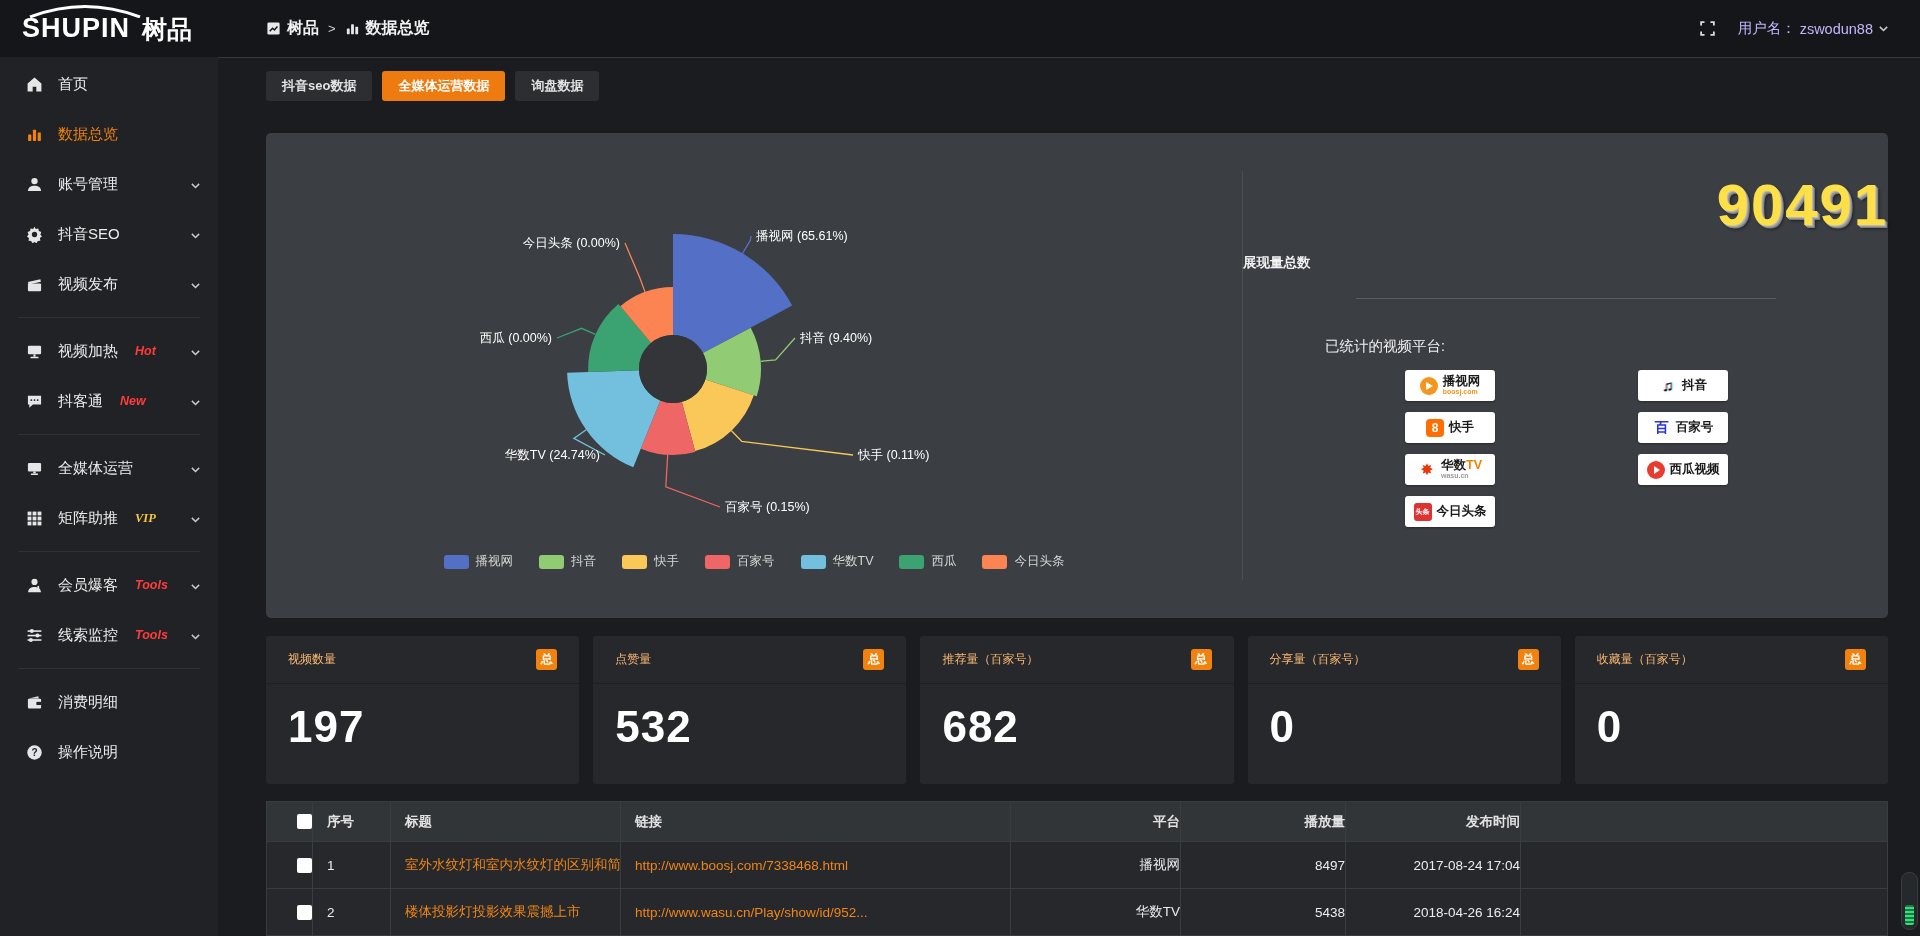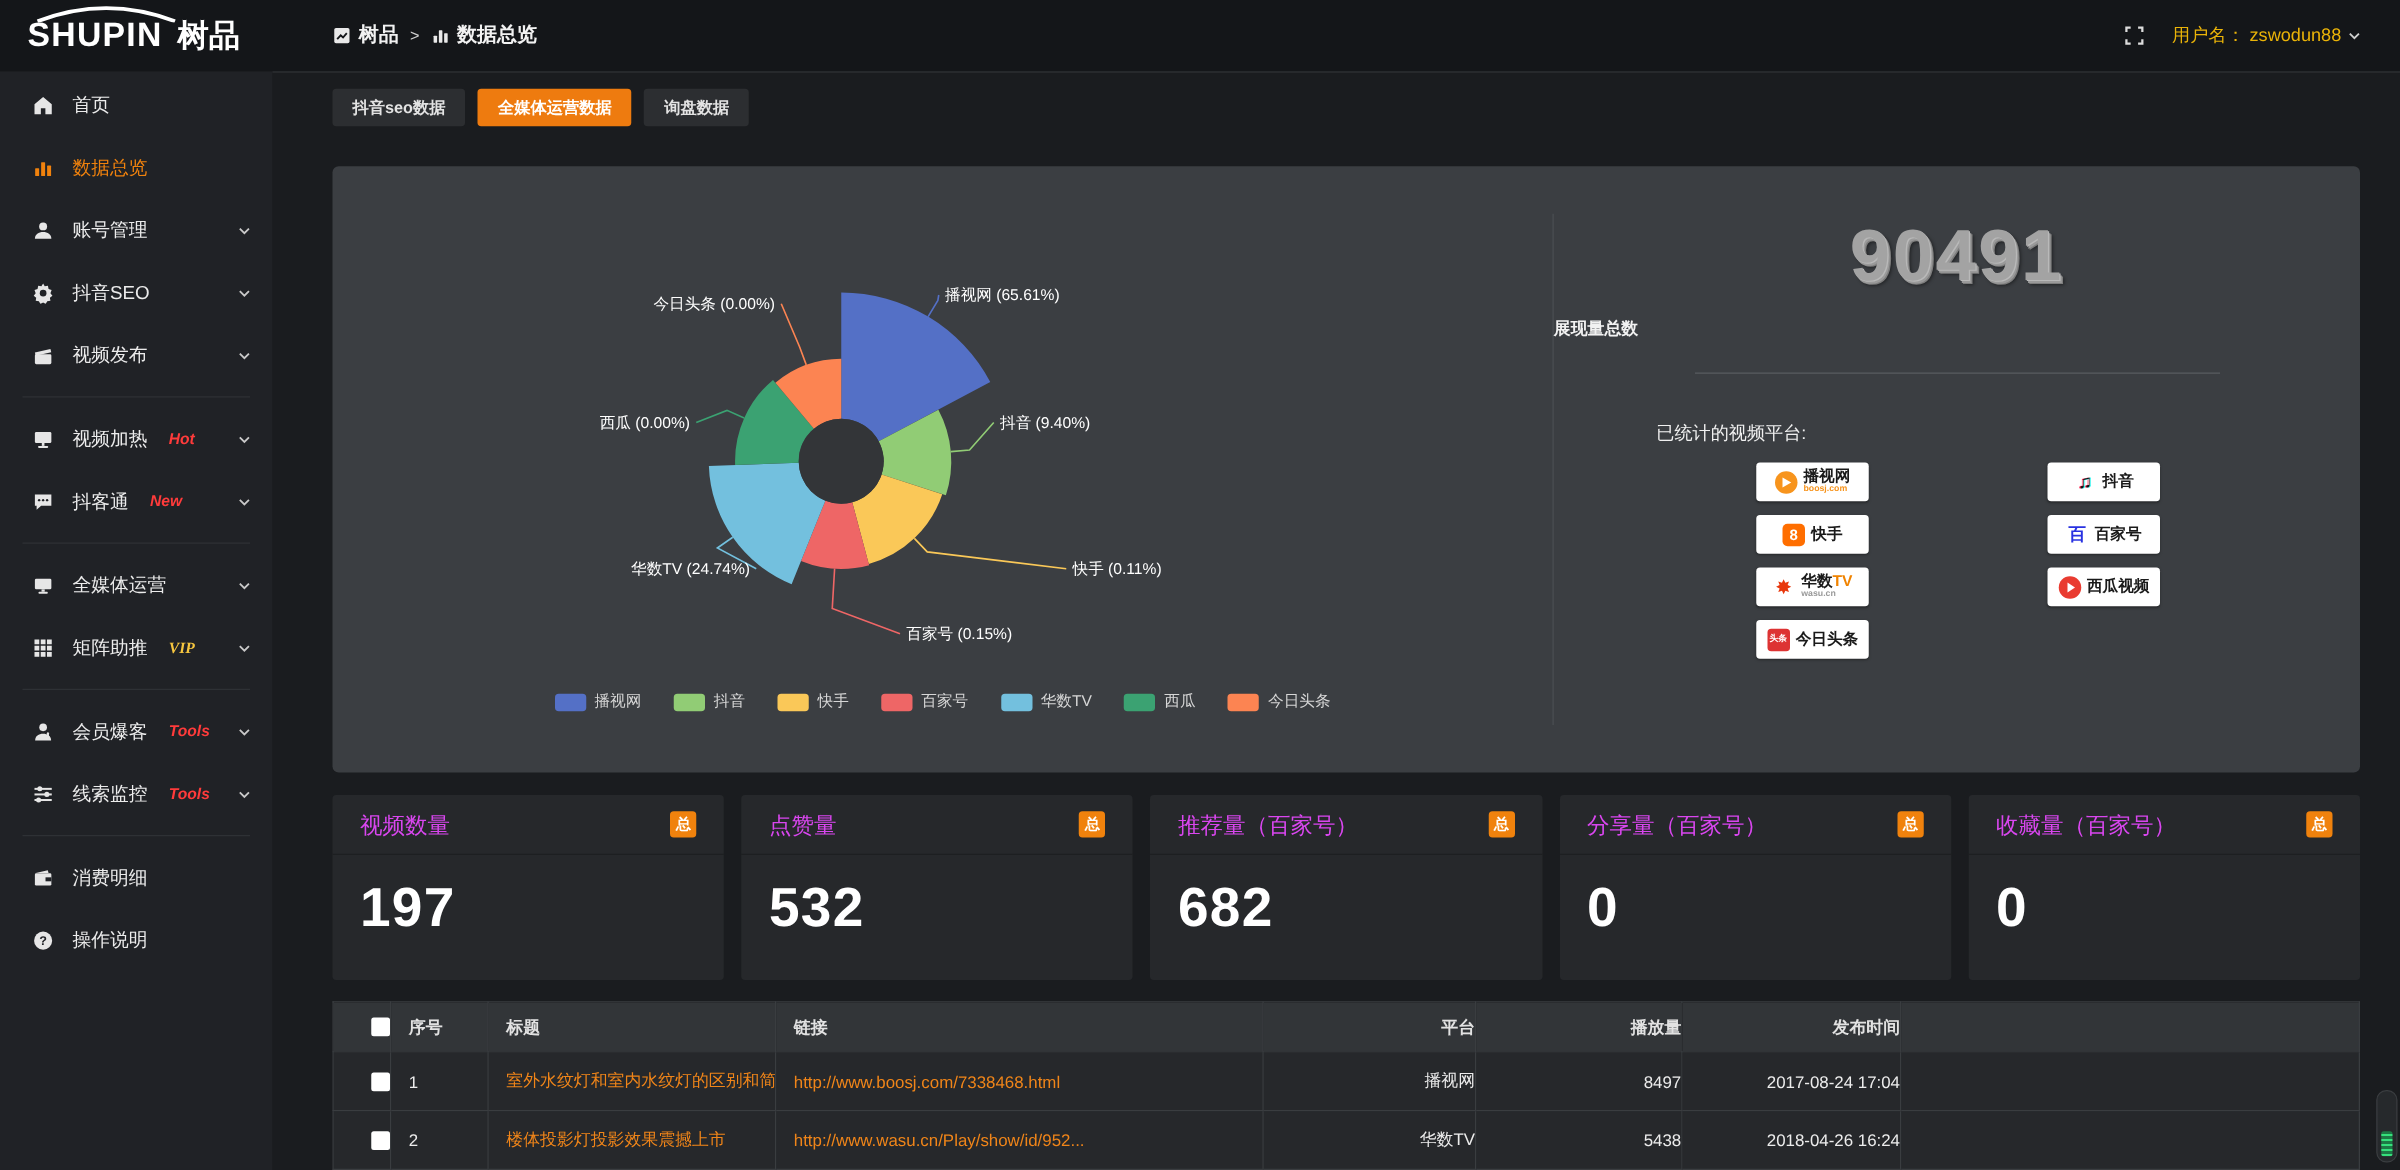--- a/index.html
+++ b/index.html
@@ -14,21 +14,21 @@
   .logo-cn { color:#fff; font-size:25px; font-weight:800; line-height:1; }
   .crumbs { margin-left:48px; display:flex; align-items:center; gap:9px; color:#f2f2f2;
     font-size:16px; font-weight:700; }
   .crumb { display:flex; align-items:center; gap:6px; cursor:pointer; }
   .crumb .ic { width:15px; height:15px; display:inline-block; color:#e9e9e9; }
   .crumb .ic svg { width:100%; height:100%; }
   .crumb-sep { color:#cfcfcf; font-size:13px; font-weight:400; }
   .topbar-right { margin-left:auto; display:flex; align-items:center; gap:22px; padding-right:30px; }
   .fs-btn { width:17px; height:17px; cursor:pointer; }
   .fs-btn svg { width:100%; height:100%; }
-  .user { display:flex; align-items:center; gap:4px; color:#eab308; font-size:14.5px; cursor:pointer; }
+  .user { display:flex; align-items:center; gap:4px; color:#c4b5fd; font-size:14.5px; cursor:pointer; }
   .user .chev { width:13px; height:13px; color:#cfcfcf; }
   .user .chev svg { width:100%; height:100%; }
   .main-topline { position:absolute; top:57px; left:218px; right:0; height:1px; background:#34373b; z-index:5; }
   
   .sidebar { position:absolute; top:57px; left:0; width:218px; bottom:0; background:#202226; padding-top:2px; }
   .side-item { height:50px; display:flex; align-items:center; padding:0 16px 0 26px; gap:15px;
     color:#ececec; font-size:15px; cursor:pointer; }
   .side-item .ic { width:17px; height:17px; flex:none; color:#e6e6e6; }
   .side-item .ic svg { width:100%; height:100%; }
   .side-item.active, .side-item.active .ic { color:#f0820d; }
@@ -49,41 +49,41 @@
   .panel { margin-top:32px; height:485px; background:#3b3e42; border-radius:5px; display:flex; }
   .chart-left { flex:1; position:relative; }
   .chart-left svg.pie { position:absolute; top:0; left:0; }
   .legend { position:absolute; left:0; right:0; bottom:48px; display:flex; justify-content:center;
     gap:26px; align-items:center; }
   .legend-item { display:flex; align-items:center; gap:7px; cursor:pointer; }
   .legend-swatch { width:25px; height:14px; border-radius:3px; }
   .legend-label { color:#d6d6d6; font-size:12.5px; }
   .vdiv { width:1px; background:#4b4e52; margin:38px 0; }
   .chart-right { width:645px; position:relative; }
-  .big-num { margin-top:38px; text-align:center; color:#a3a3a3; font-size:58px; font-weight:800;
+  .big-num { margin-top:38px; text-align:right; color:#fde047; font-size:58px; font-weight:800;
     letter-spacing:2px; text-shadow:1px 1px 0 #b9b9b9,2px 2px 0 #9a9a9a,3px 3px 0 #7d7d7d,4px 4px 3px rgba(0,0,0,.45); }
   .big-num-label { margin-top:16px; text-align:left; color:#f2f2f2; font-size:13.5px; font-weight:700; }
   .right-hr { width:420px; margin:26px auto 0; border-top:1px solid #595c60; }
   .plat-title { margin:38px 0 14px 82px; color:#f0f0f0; font-size:14.5px; }
   .plat-grid { position:relative; height:180px; }
   .plat-col { position:absolute; top:0; display:flex; flex-direction:column; gap:11px; }
   .plat-col.c1 { left:162px; } .plat-col.c2 { left:395px; }
   .plat-badge { width:90px; height:31px; background:#fff; border-radius:3px; display:flex;
     align-items:center; justify-content:center; gap:5px; box-shadow:0 1px 2px rgba(0,0,0,.35); }
   .plogo { width:18px; height:18px; flex:none; display:flex; align-items:center; justify-content:center; }
   .pname { font-size:12.5px; font-weight:700; color:#1a1a1a; line-height:1.05; white-space:nowrap; }
   .psub { font-size:7px; font-weight:700; line-height:1.1; }
   .tri { width:0; height:0; border-left:7px solid #fff; border-top:4.5px solid transparent;
     border-bottom:4.5px solid transparent; margin-left:2px; }
   
   .cards { margin-top:18px; display:flex; gap:14px; }
   .card { flex:1; height:148px; background:#26282b; border-radius:3px; }
   .card-head { height:48px; display:flex; align-items:center; justify-content:space-between;
     padding:0 22px; border-bottom:1px solid #1d1f21; }
-  .card-label { color:#d946ef; font-size:18px;font-family:Liberation Mono, monospace; }
+  .card-label { color:#fdba74; font-size:12px;font-family:Liberation Mono, monospace; }
   .card-badge { width:21px; height:21px; background:#f0820d; color:#fff; font-size:12px; font-weight:700;
     border-radius:3px; display:flex; align-items:center; justify-content:center; }
   .card-value { padding:18px 0 0 22px; color:#fff; font-size:44px; font-weight:600; letter-spacing:1px; }
   
   .table-wrap { margin-top:17px; }
   table { width:100%; border-collapse:collapse; table-layout:fixed; }
   th,td { border:1px solid #3a3d40; font-size:13.5px; overflow:hidden; white-space:nowrap; }
   th { height:40px; background:#323538; color:#e2e2e2; font-weight:700; }
   td { height:47px; background:#26282b; color:#ececec; }
   .al { text-align:left; padding-left:14px; } .ac { text-align:right; }

